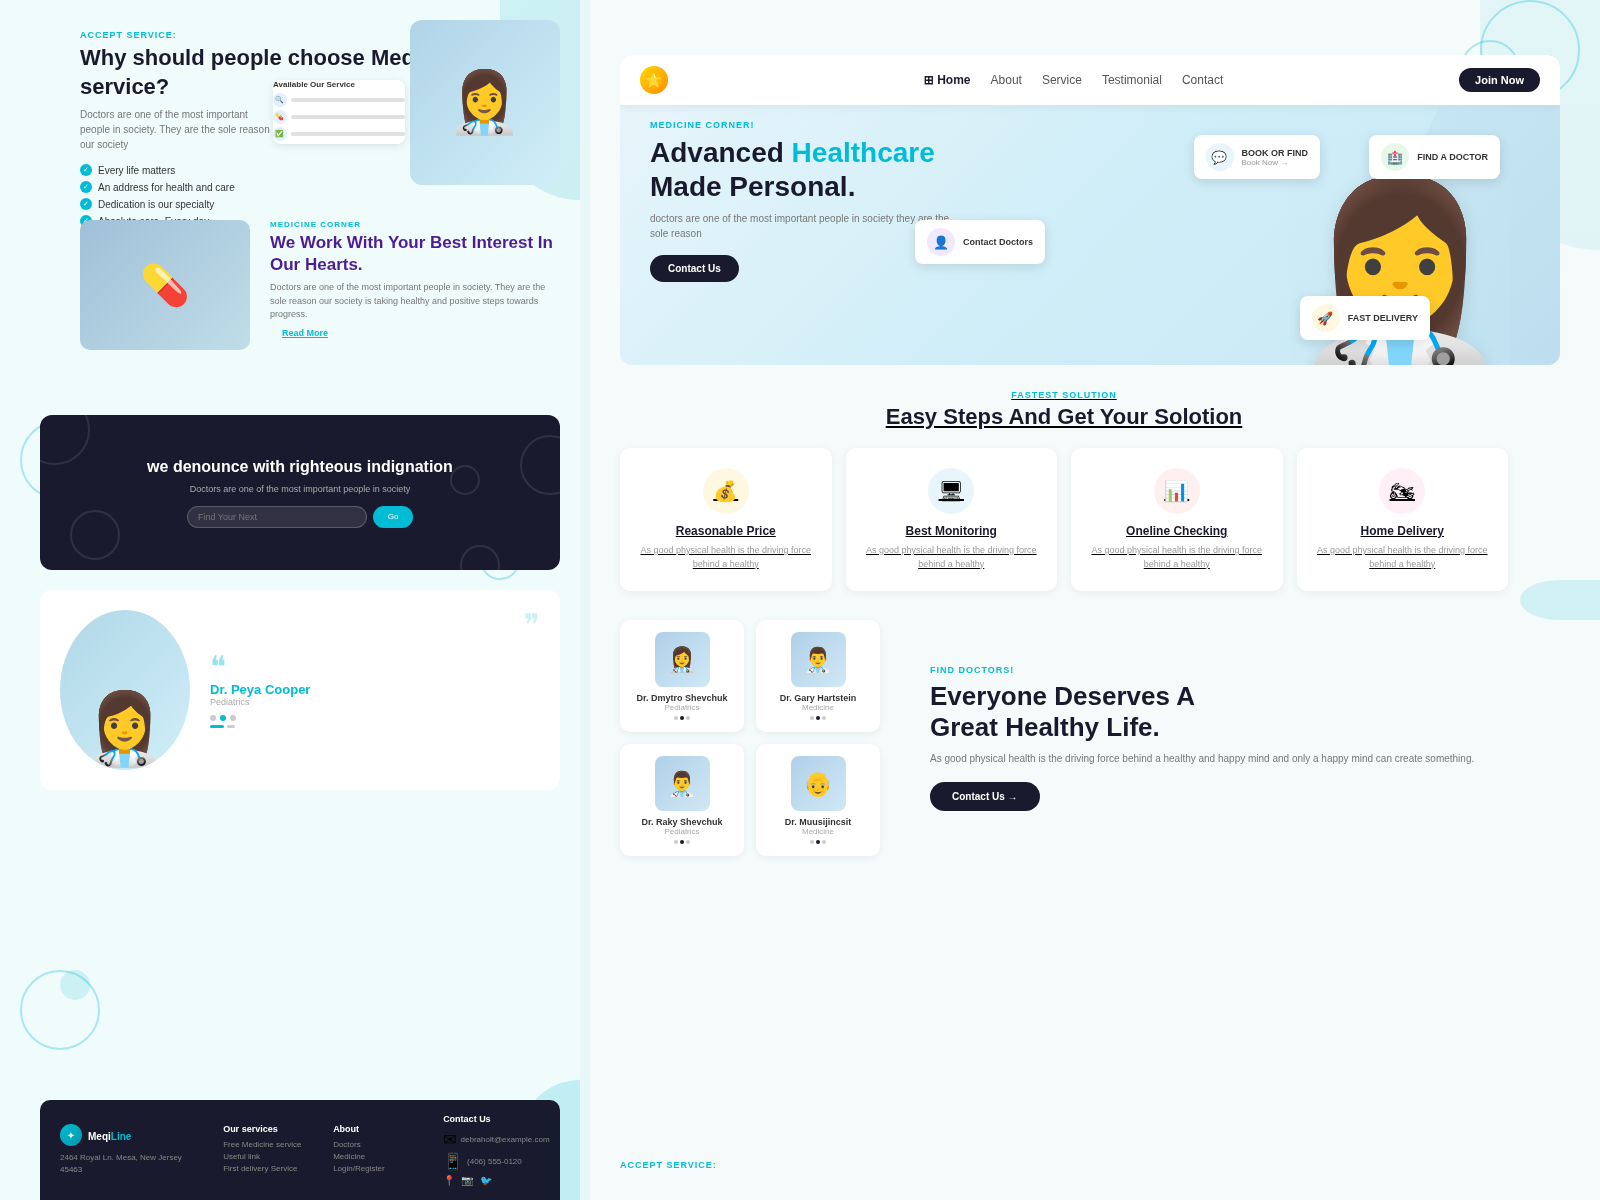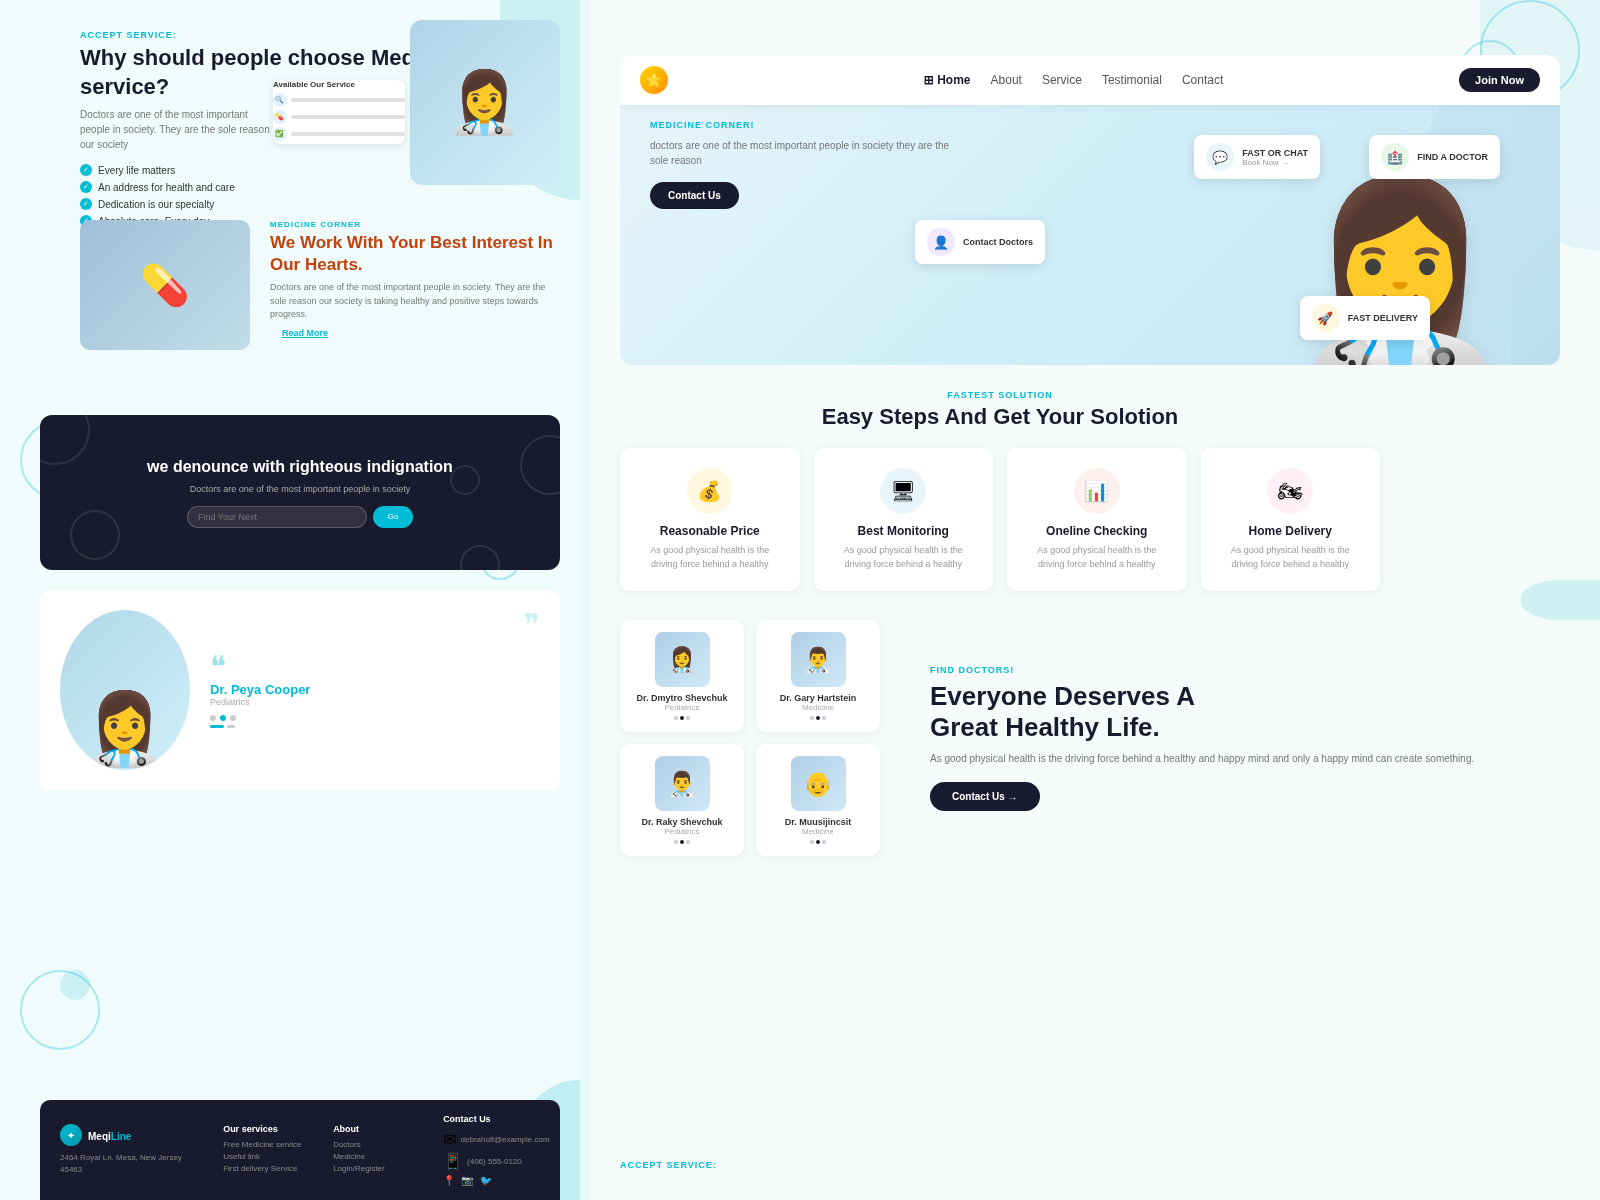--- a/index.html
+++ b/index.html
@@ -131,21 +131,21 @@
     .med-label {
       font-size: 8px;
       color: #00bcd4;
       font-weight: 600;
       letter-spacing: 1px;
       text-transform: uppercase;
     }
     .med-title {
       font-size: 17px;
       font-weight: 700;
-      color: #c2410c;
+      color: #4c1d95;
       line-height: 1.3;
       margin-top: 3px;
     }
     .med-desc {
       font-size: 9px;
       color: #777;
       margin-top: 5px;
       line-height: 1.5;
     }
     .read-more {
@@ -424,21 +424,22 @@
       font-size: 13px;
       flex-shrink: 0;
     }
     .float-card-text { font-size: 9px; font-weight: 600; color: #333; }
     .float-card-sub { font-size: 8px; color: #999; }
 
     
     .steps-section {
       position: absolute;
       top: 390px; left: 30px;
-      width: 760px;
+      width: 888px;
+      text-decoration: underline;
     }
     .steps-label {
       font-size: 9px;
       color: #00bcd4;
       font-weight: 700;
       letter-spacing: 1px;
       text-transform: uppercase;
       text-align: center;
     }
     .steps-title {
@@ -770,32 +771,36 @@
         <span class="nav-link">Testimonial</span>
         <span class="nav-link">Contact</span>
       </div>
       <div class="nav-join-btn">Join Now</div>
     </div>
 
     <div style="position:absolute;right:0;top:50px;width:300px;height:260px;background:linear-gradient(135deg,#c8e4f0,#b0d4e8);clip-path:polygon(100% 0, 100% 100%, 20% 100%, 60% 0);opacity:0.5;"></div>
 
     <div class="hero-content">
       <div class="hero-label">MEDICINE CORNER!</div>
+      <div class="hero-title">
+        <span>Advanced </span><span class="highlight">Healthcare</span><br>
+        <span>Made Personal.</span>
+      </div>
       <div class="hero-desc">doctors are one of the most important people in society they are the sole reason</div>
       <div class="hero-btn">Contact Us</div>
     </div>
 
     <div class="hero-doctor-img">
       <div style="font-size:180px;line-height:1;margin-bottom:0;filter:drop-shadow(0 4px 8px rgba(0,0,0,0.1));">👩‍⚕️</div>
     </div>
 
     <div class="float-card" style="top:80px;right:240px;">
       <div class="float-card-icon" style="background:#e8f5fa;">💬</div>
       <div>
-        <div class="float-card-text">FAST OR CHAT</div>
+        <div class="float-card-text">BOOK OR FIND</div>
         <div class="float-card-sub">Book Now →</div>
       </div>
     </div>
 
     <div class="float-card" style="top:80px;right:60px;">
       <div class="float-card-icon" style="background:#e8f8e8;">🏥</div>
       <div class="float-card-text">FIND A DOCTOR</div>
     </div>
 
     <div class="float-card" style="top:165px;left:295px;">

